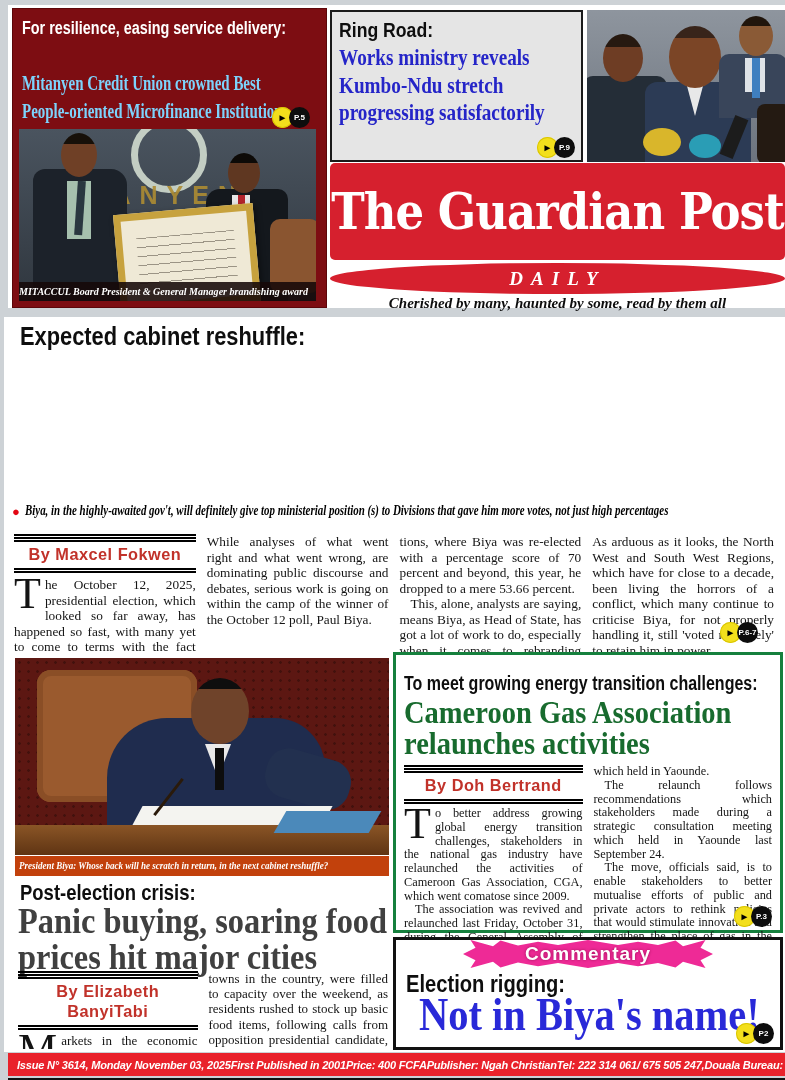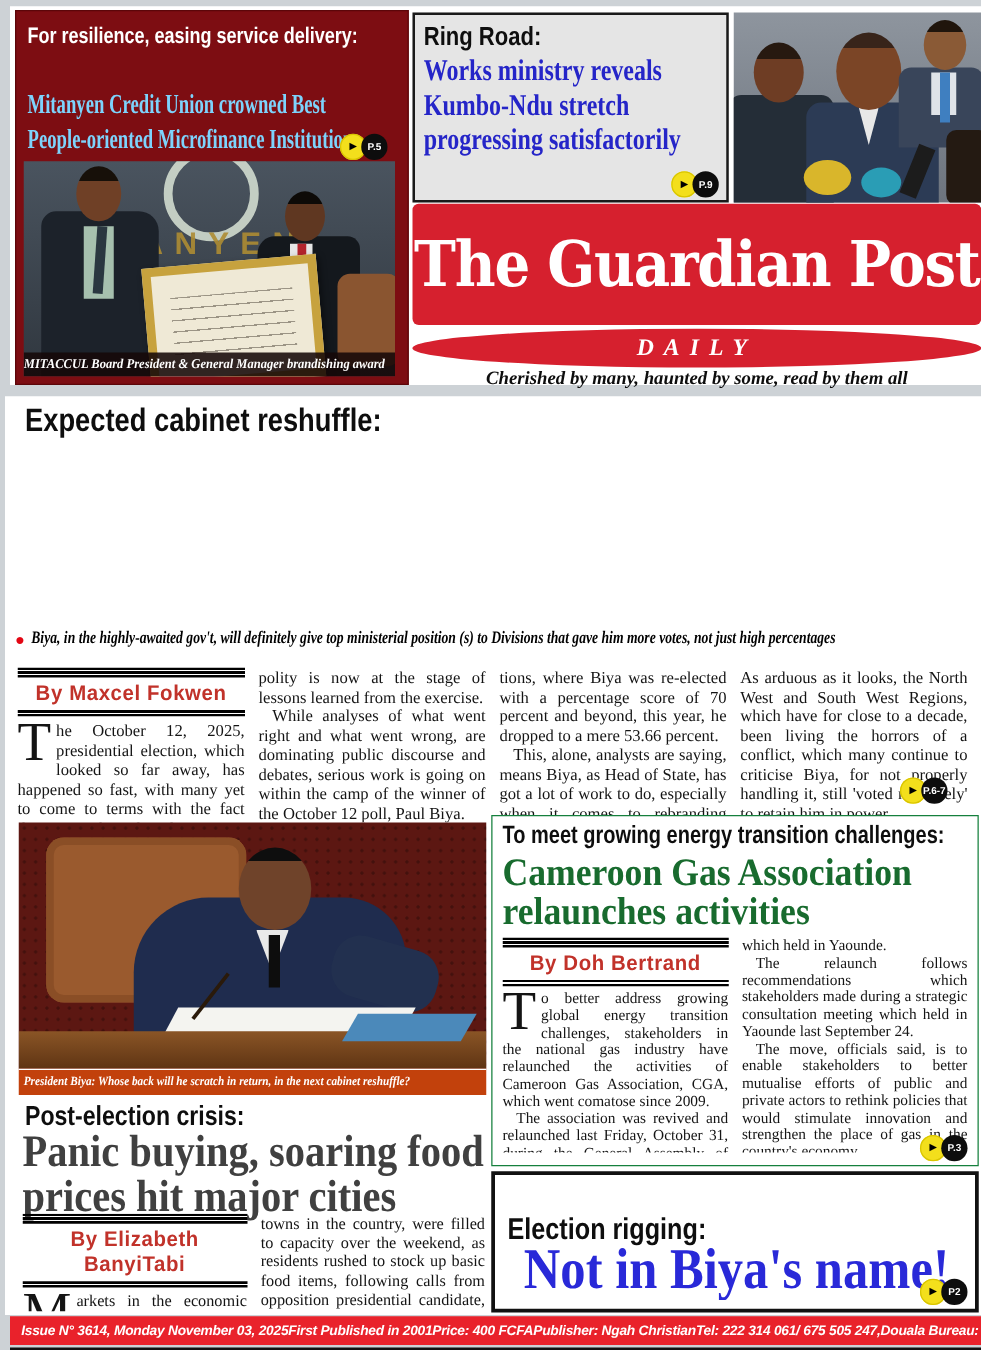--- a/index.html
+++ b/index.html
@@ -124,22 +124,22 @@
   .biya-cap .inner{display:inline-block;transform:scaleX(.9);transform-origin:left;}
 
   
   .panic-kicker{left:20px;top:880px;font-size:22px;}
   .panic-head{left:18px;top:903px;width:372px;color:#404040;font-weight:bold;font-size:36px;line-height:1.0;}
   .panic-head .hl{white-space:nowrap;transform:scaleX(.9);transform-origin:left top;}
   .panic-cols{left:18px;top:971px;width:370px;height:78px;overflow:hidden;}
   .panic-cols .bodytxt{font-size:13px;}
 
   
-  .gas-box{left:393px;top:652px;width:390px;height:281px;background:#fff;border:1px solid #15803d;box-sizing:border-box;
-           padding:4px 8px;}
+  .gas-box{left:393px;top:652px;width:390px;height:281px;background:#fff;border:3px solid #15803d;box-sizing:border-box;
+           padding:17px 8px;}
   .gas-kicker{font-size:20px;transform:scaleX(.8);transform-origin:left top;}
   .gas-head{color:#186b2e;font-weight:bold;font-size:31px;line-height:1.0;margin-top:2px;}
   .gas-head .hl{white-space:nowrap;transform:scaleX(.92);transform-origin:left top;}
   .gas-cols{margin-top:6px;height:172px;overflow:hidden;}
   .gas-cols .bodytxt{font-size:12.3px;line-height:1.12;}
   .gas-badge{right:8px;bottom:3px;}
 
   
   .com-box{left:393px;top:937px;width:390px;height:113px;background:#fff;border:3px solid #111;box-sizing:border-box;}
   .ribbon{left:50%;top:0;transform:translateX(-50%);width:250px;height:28px;background:#ee2a96;
@@ -244,21 +244,20 @@
   <div class="abs lead-cols cols">
     <div class="col">
       <div class="rules-top"></div>
       <div class="byline">By Maxcel Fokwen</div>
       <div class="rules-bot"></div>
       <div class="bodytxt" style="margin-top:4px;">
         <p><span class="dc">T</span><span>he October 12, 2025, presidential election, which looked so far away, has happened so fast, with many yet to come to terms with the fact that across the political spectrum, the</span></p>
       </div>
     </div>
     <div class="col bodytxt">
-      <p>polity is now at the stage of lessons learned from the exercise.</p>
       <p>While analyses of what went right and what went wrong, are dominating public discourse and debates, serious work is going on within the camp of the winner of the October 12 poll, Paul Biya.</p>
 
     </div>
     <div class="col bodytxt">
       <p>tions, where Biya was re-elected with a percentage score of 70 percent and beyond, this year, he dropped to a mere 53.66 percent.</p>
       <p>This, alone, analysts are saying, means Biya, as Head of State, has got a lot of work to do, especially when it comes to rebranding himself and team to better serve Cameroonians.</p>
     </div>
     <div class="col bodytxt">
       <p>As arduous as it looks, the North West and South West Regions, which have for close to a decade, been living the horrors of a conflict, which many continue to criticise Biya, for not properly handling it, still 'voted massively' to retain him in power.</p>
     </div>
@@ -327,20 +326,23 @@
         <p>The move, officials said, is to enable stakeholders to better mutualise efforts of public and private actors to rethink policies that would stimulate innovation and strengthen the place of gas in the country's economy.</p>
       </div>
     </div>
     <span class="badge abs gas-badge">
       <span class="b-arr">►</span>
       <span class="b-num">P.3</span>
     </span>
   </div>
 
   <div class="abs com-box">
+    <div class="abs ribbon">
+      <span class="txt">Commentary</span>
+    </div>
     <div class="abs kicker com-kicker">Election rigging:</div>
     <div class="abs com-head">Not in Biya's name!</div>
     <span class="badge abs com-badge">
       <span class="b-arr">►</span>
       <span class="b-num">P2</span>
     </span>
   </div>
 
   <div class="abs footer">
     <span>Issue N° 3614, Monday November 03, 2025</span>

